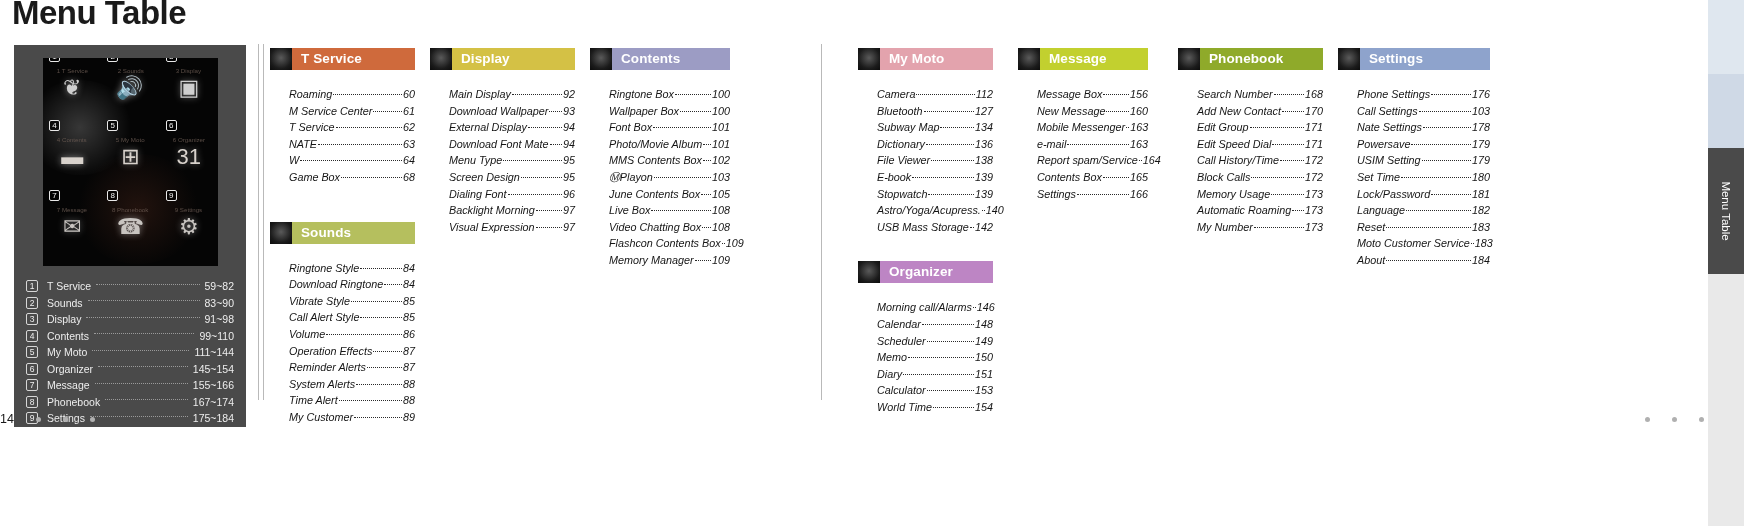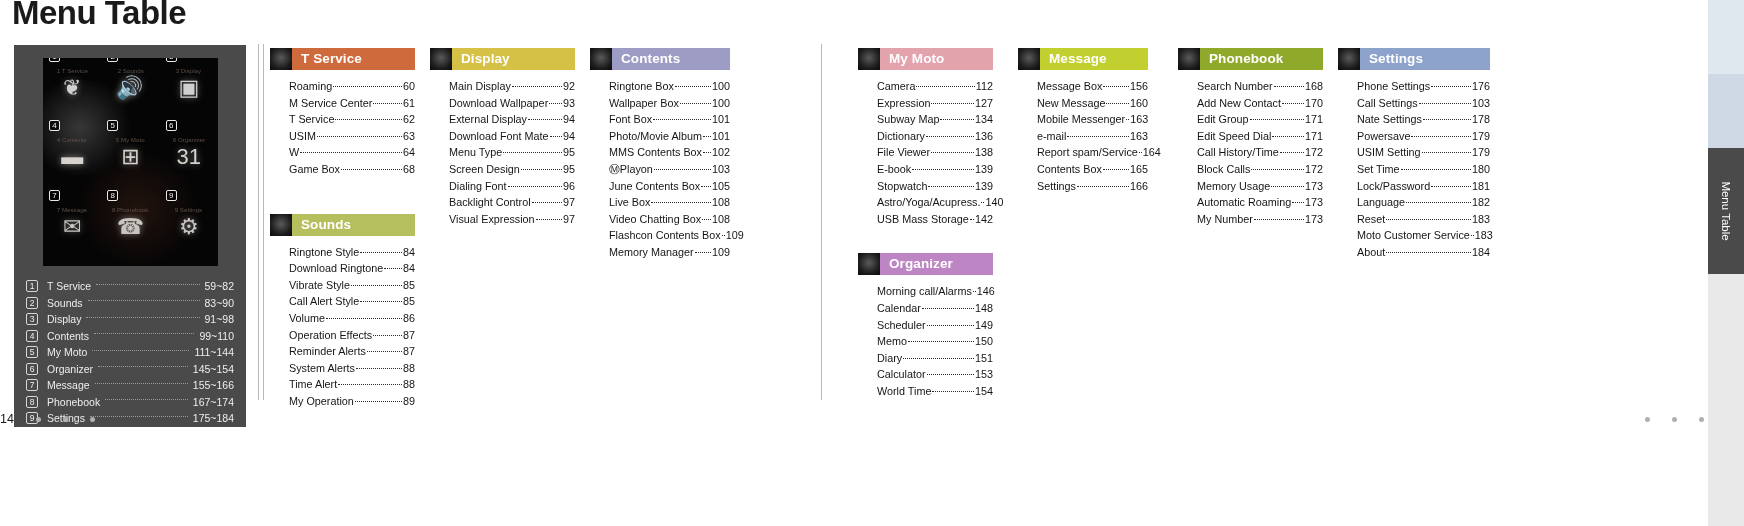--- a/index.html
+++ b/index.html
@@ -151,21 +151,21 @@
   }
   .col-head .htitle {
     flex: 1 1 auto;
     color: #ffffff;
     font-weight: bold;
     font-size: 13.5px;
     line-height: 22px;
     padding-left: 9px;
     letter-spacing: 0.1px;
   }
-  .entries { margin-top: 8px; padding-left: 19px; }
+  .entries { margin-top: 16px; padding-left: 19px; font-style: italic; }
   .entry {
     display: flex;
     align-items: baseline;
     font-size: 10.8px;
     line-height: 16.6px;
     color: #151515;
     white-space: nowrap;
   }
   .entry .ename { flex: 0 0 auto; }
   .entry .edots {
@@ -371,21 +371,21 @@
             <span class="ename">M Service Center</span>
             <span class="edots"></span>
             <span class="epage">61</span>
           </div>
           <div class="entry">
             <span class="ename">T Service</span>
             <span class="edots"></span>
             <span class="epage">62</span>
           </div>
           <div class="entry">
-            <span class="ename">USIM</span>
+            <span class="ename">NATE</span>
             <span class="edots"></span>
             <span class="epage">63</span>
           </div>
           <div class="entry">
             <span class="ename">W</span>
             <span class="edots"></span>
             <span class="epage">64</span>
           </div>
           <div class="entry">
             <span class="ename">Game Box</span>
@@ -439,21 +439,21 @@
             <span class="ename">System Alerts</span>
             <span class="edots"></span>
             <span class="epage">88</span>
           </div>
           <div class="entry">
             <span class="ename">Time Alert</span>
             <span class="edots"></span>
             <span class="epage">88</span>
           </div>
           <div class="entry">
-            <span class="ename">My Operation</span>
+            <span class="ename">My Customer</span>
             <span class="edots"></span>
             <span class="epage">89</span>
           </div>
         </div>
       </div>
     </div>
   <div class="col" id="col-display" style="left:430px; width:145px;">
       <div>
         <div class="col-head">
           <span class="hicon"></span>
@@ -489,21 +489,21 @@
             <span class="ename">Screen Design</span>
             <span class="edots"></span>
             <span class="epage">95</span>
           </div>
           <div class="entry">
             <span class="ename">Dialing Font</span>
             <span class="edots"></span>
             <span class="epage">96</span>
           </div>
           <div class="entry">
-            <span class="ename">Backlight Control</span>
+            <span class="ename">Backlight Morning</span>
             <span class="edots"></span>
             <span class="epage">97</span>
           </div>
           <div class="entry">
             <span class="ename">Visual Expression</span>
             <span class="edots"></span>
             <span class="epage">97</span>
           </div>
         </div>
       </div>
@@ -580,21 +580,21 @@
           <span class="hicon"></span>
           <span class="htitle" style="background: rgb(227, 163, 173);">My Moto</span>
         </div>
         <div class="entries">
           <div class="entry">
             <span class="ename">Camera</span>
             <span class="edots"></span>
             <span class="epage">112</span>
           </div>
           <div class="entry">
-            <span class="ename">Expression</span>
+            <span class="ename">Bluetooth</span>
             <span class="edots"></span>
             <span class="epage">127</span>
           </div>
           <div class="entry">
             <span class="ename">Subway Map</span>
             <span class="edots"></span>
             <span class="epage">134</span>
           </div>
           <div class="entry">
             <span class="ename">Dictionary</span>

